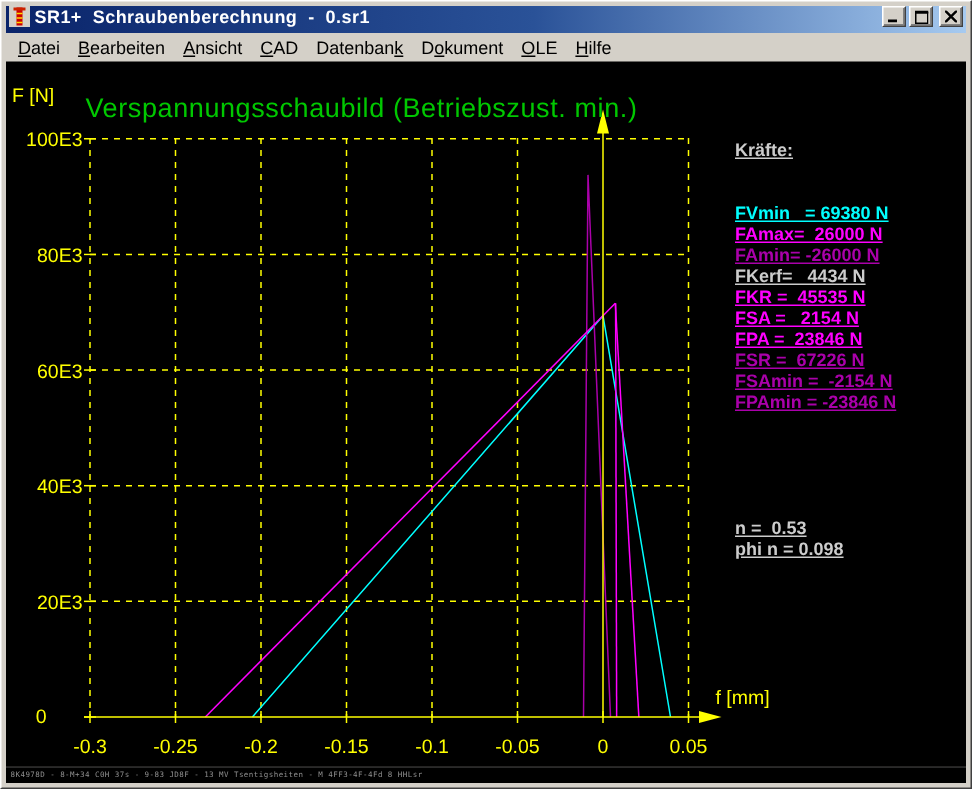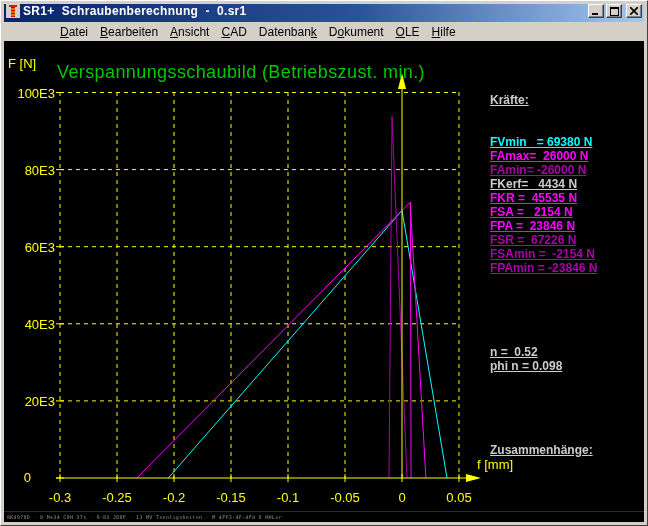--- a/index.html
+++ b/index.html
@@ -18,21 +18,21 @@
     letter-spacing:0.3px;
   }
   .app-icon{width:14px;height:14px;display:block;}
   .winbtns{display:flex;gap:2px;}
   .winbtn{
     width:16px;height:14px;background:#D4D0C8;display:flex;align-items:center;justify-content:center;
     border:1px solid;border-color:#FFFFFF #404040 #404040 #FFFFFF;
     box-shadow:inset -1px -1px 0 #808080;
   }
   .winbtn.close{margin-left:2px;}
-  .menubar{height:19px;background:#D4D0C8;display:flex;align-items:center;padding-left:2px;margin-left:48px;}
+  .menubar{height:19px;background:#D4D0C8;display:flex;align-items:center;padding-left:2px;}
   .menu-item{font-size:12px;color:#000;padding:1px 6px;white-space:pre;}
   .client{height:470px;background:#000000;position:relative;overflow:hidden;}
   #chart-svg{position:absolute;left:0;top:0;}
   .title{fill:#00C800;font-size:18px;letter-spacing:0.4px;font-family:"Liberation Sans",sans-serif;}
   .axlab{fill:#FFFF00;font-size:13px;font-family:"Liberation Sans",sans-serif;}
   .tick{fill:#FFFF00;font-size:13px;font-family:"Liberation Sans",sans-serif;}
   #right-panel{
     position:absolute;left:486px;top:24px;width:152px;
     font-size:12px;font-weight:bold;line-height:14px;white-space:pre;color:#CCCCCC;
   }
@@ -149,23 +149,22 @@
         </g>
       <text class="axlab" x="4" y="27">F [N]</text>
       <text class="title" x="53" y="37">Verspannungsschaubild (Betriebszust. min.)</text>
       <text class="axlab" x="473" y="428">f [mm]</text>
     </svg>
 
     <div id="right-panel">
       <div class="pline">Kräfte:</div>
       <div id="kraefte-list"><div class="pline" style="color: rgb(0, 255, 255);">FVmin   = 69380 N</div><div class="pline" style="color: rgb(255, 0, 255);">FAmax=  26000 N</div><div class="pline" style="color: rgb(170, 0, 170);">FAmin= -26000 N</div><div class="pline" style="color: rgb(204, 204, 204);">FKerf=   4434 N</div><div class="pline" style="color: rgb(255, 0, 255);">FKR =  45535 N</div><div class="pline" style="color: rgb(255, 0, 255);">FSA =   2154 N</div><div class="pline" style="color: rgb(255, 0, 255);">FPA =  23846 N</div><div class="pline" style="color: rgb(170, 0, 170);">FSR =  67226 N</div><div class="pline" style="color: rgb(170, 0, 170);">FSAmin =  -2154 N</div><div class="pline" style="color: rgb(170, 0, 170);">FPAmin = -23846 N</div></div>
       <div class="spacer"></div>
-      <div id="faktoren-list"><div class="pline">n =  0.52</div><div class="pline">phi n = 0.098</div></div>
+      <div id="faktoren-list"><div class="pline">n =  0.53</div><div class="pline">phi n = 0.098</div></div>
       <div class="spacer"></div>
-      <div class="pline">Zusammenhänge:</div>
       
     </div>
   </div>
 
   <div id="statusbar">
     <span>8K4978D - 8-M+34 C0H 37s - 9-83 JD8F - 13 MV Tsentigsheiten - M 4FF3-4F-4Fd 8 HHLsr</span>
   </div>
 
 </div>
 

